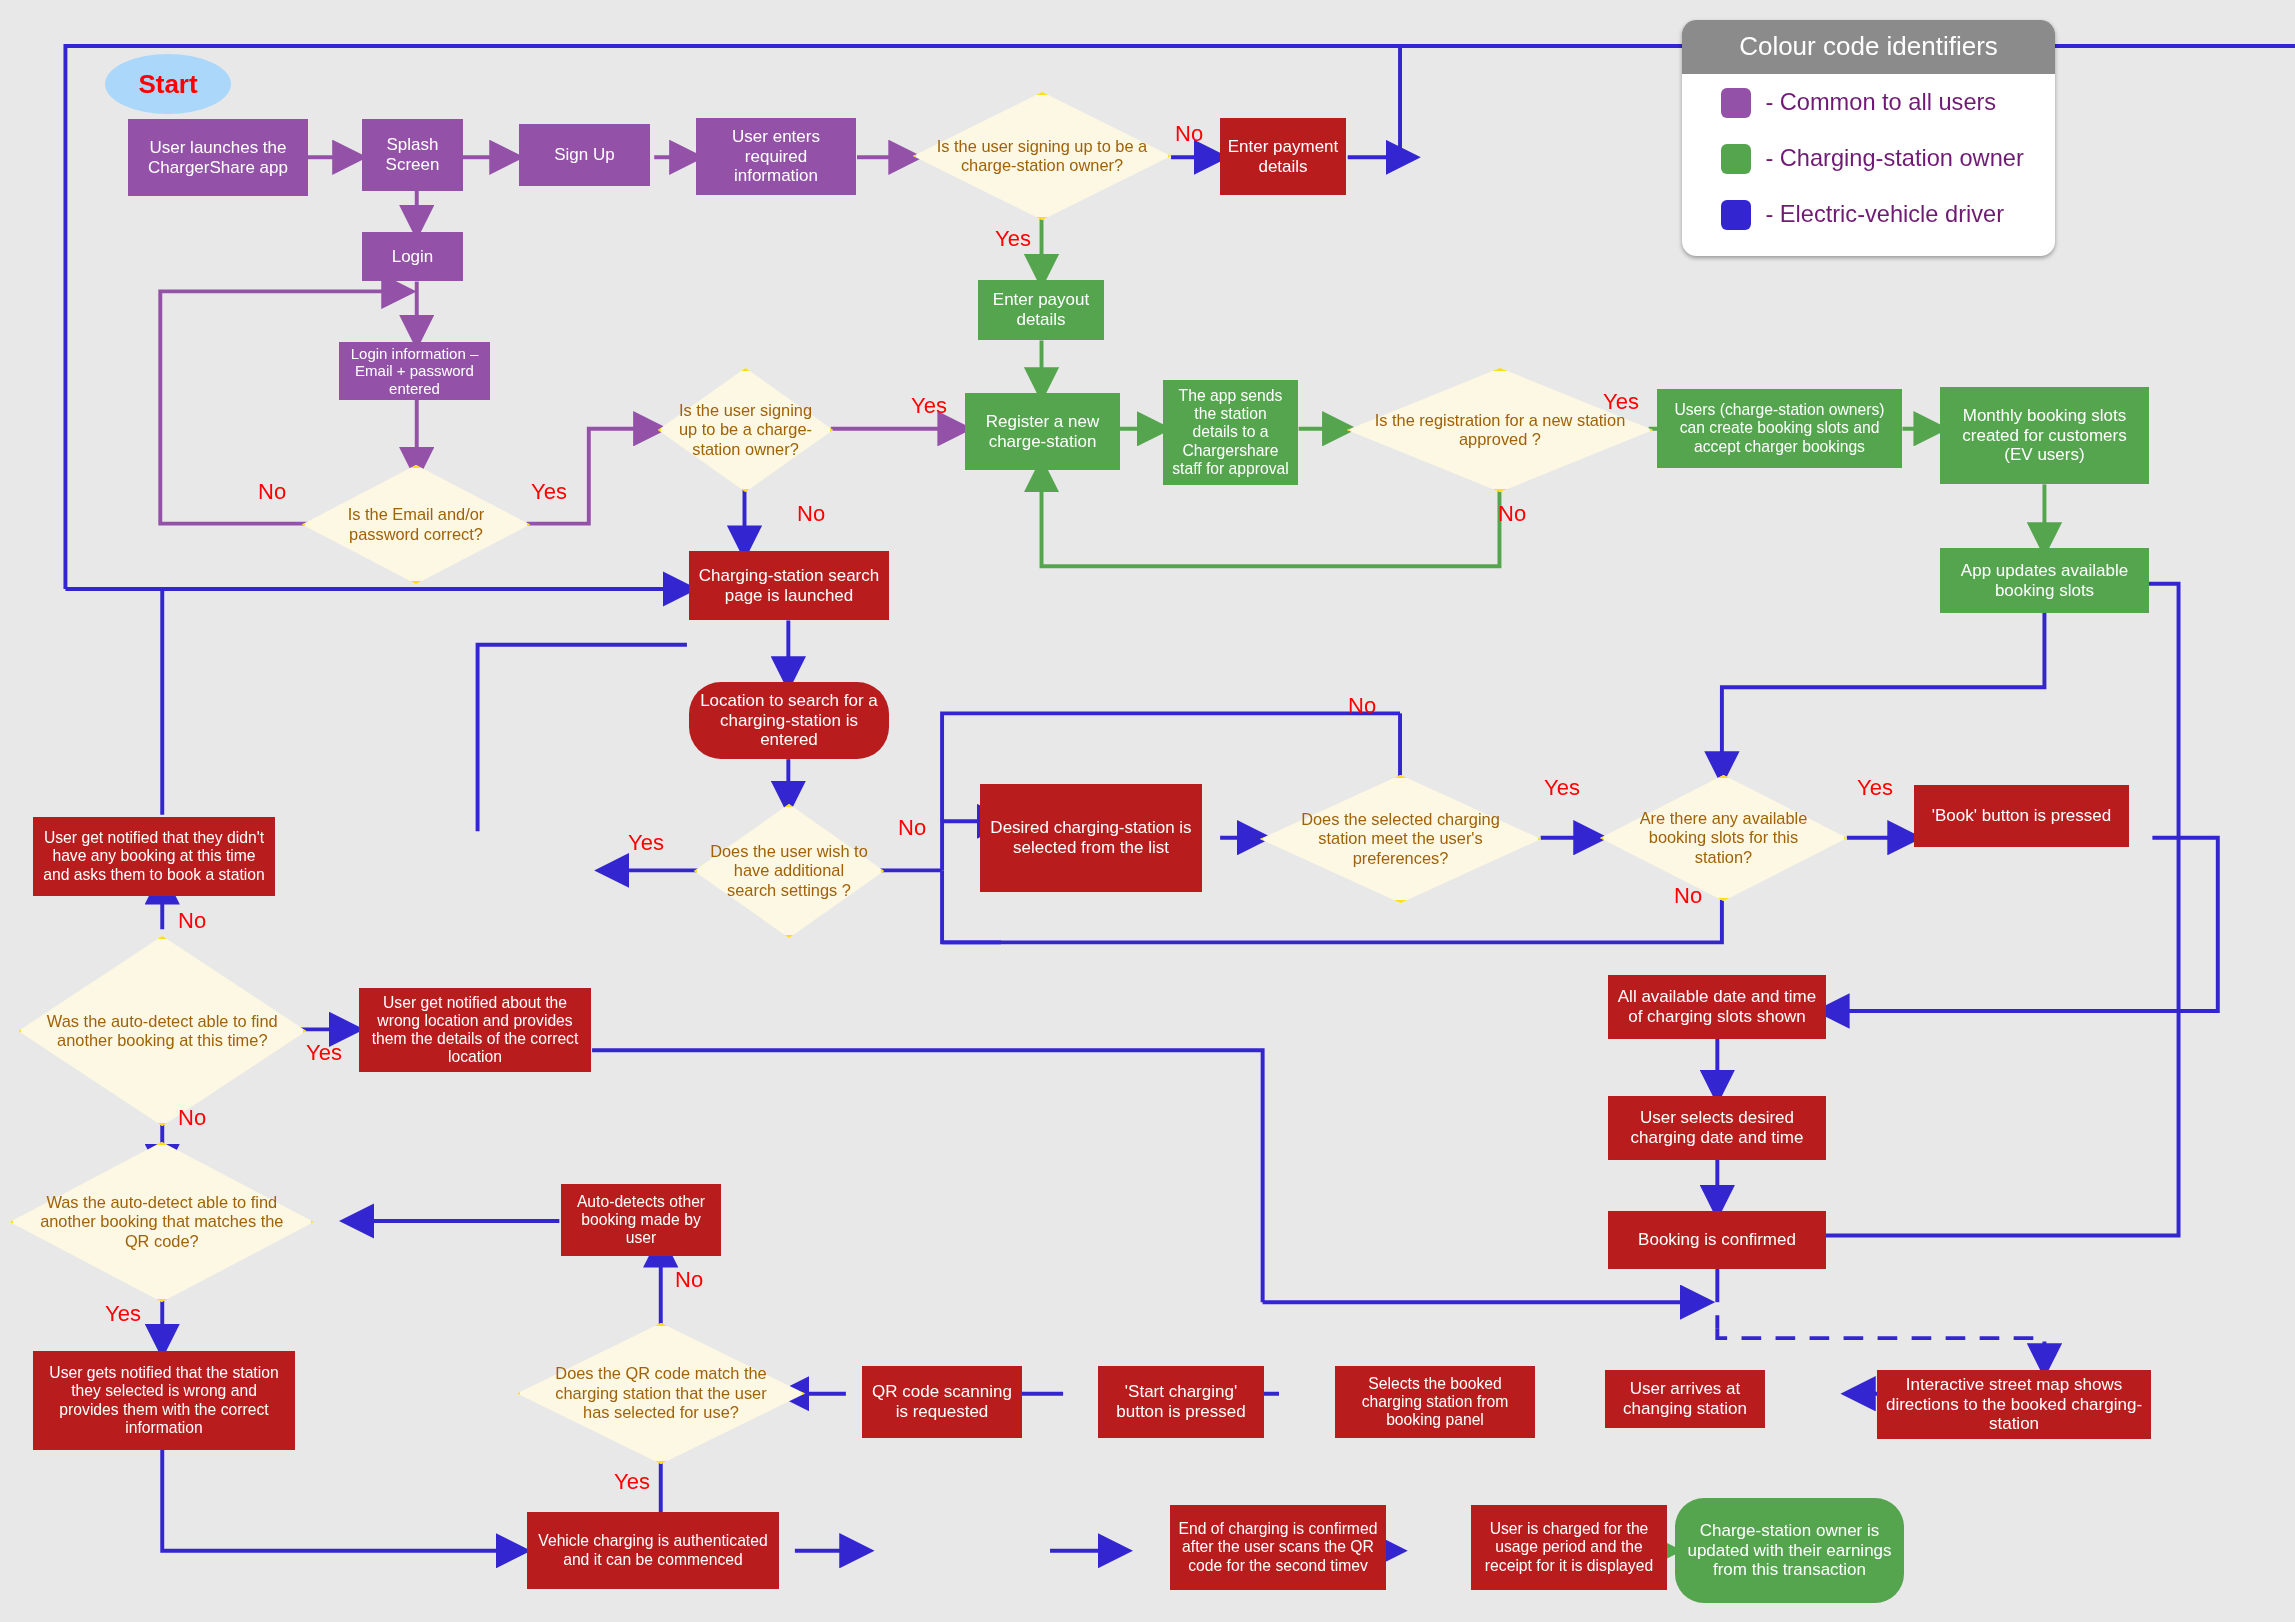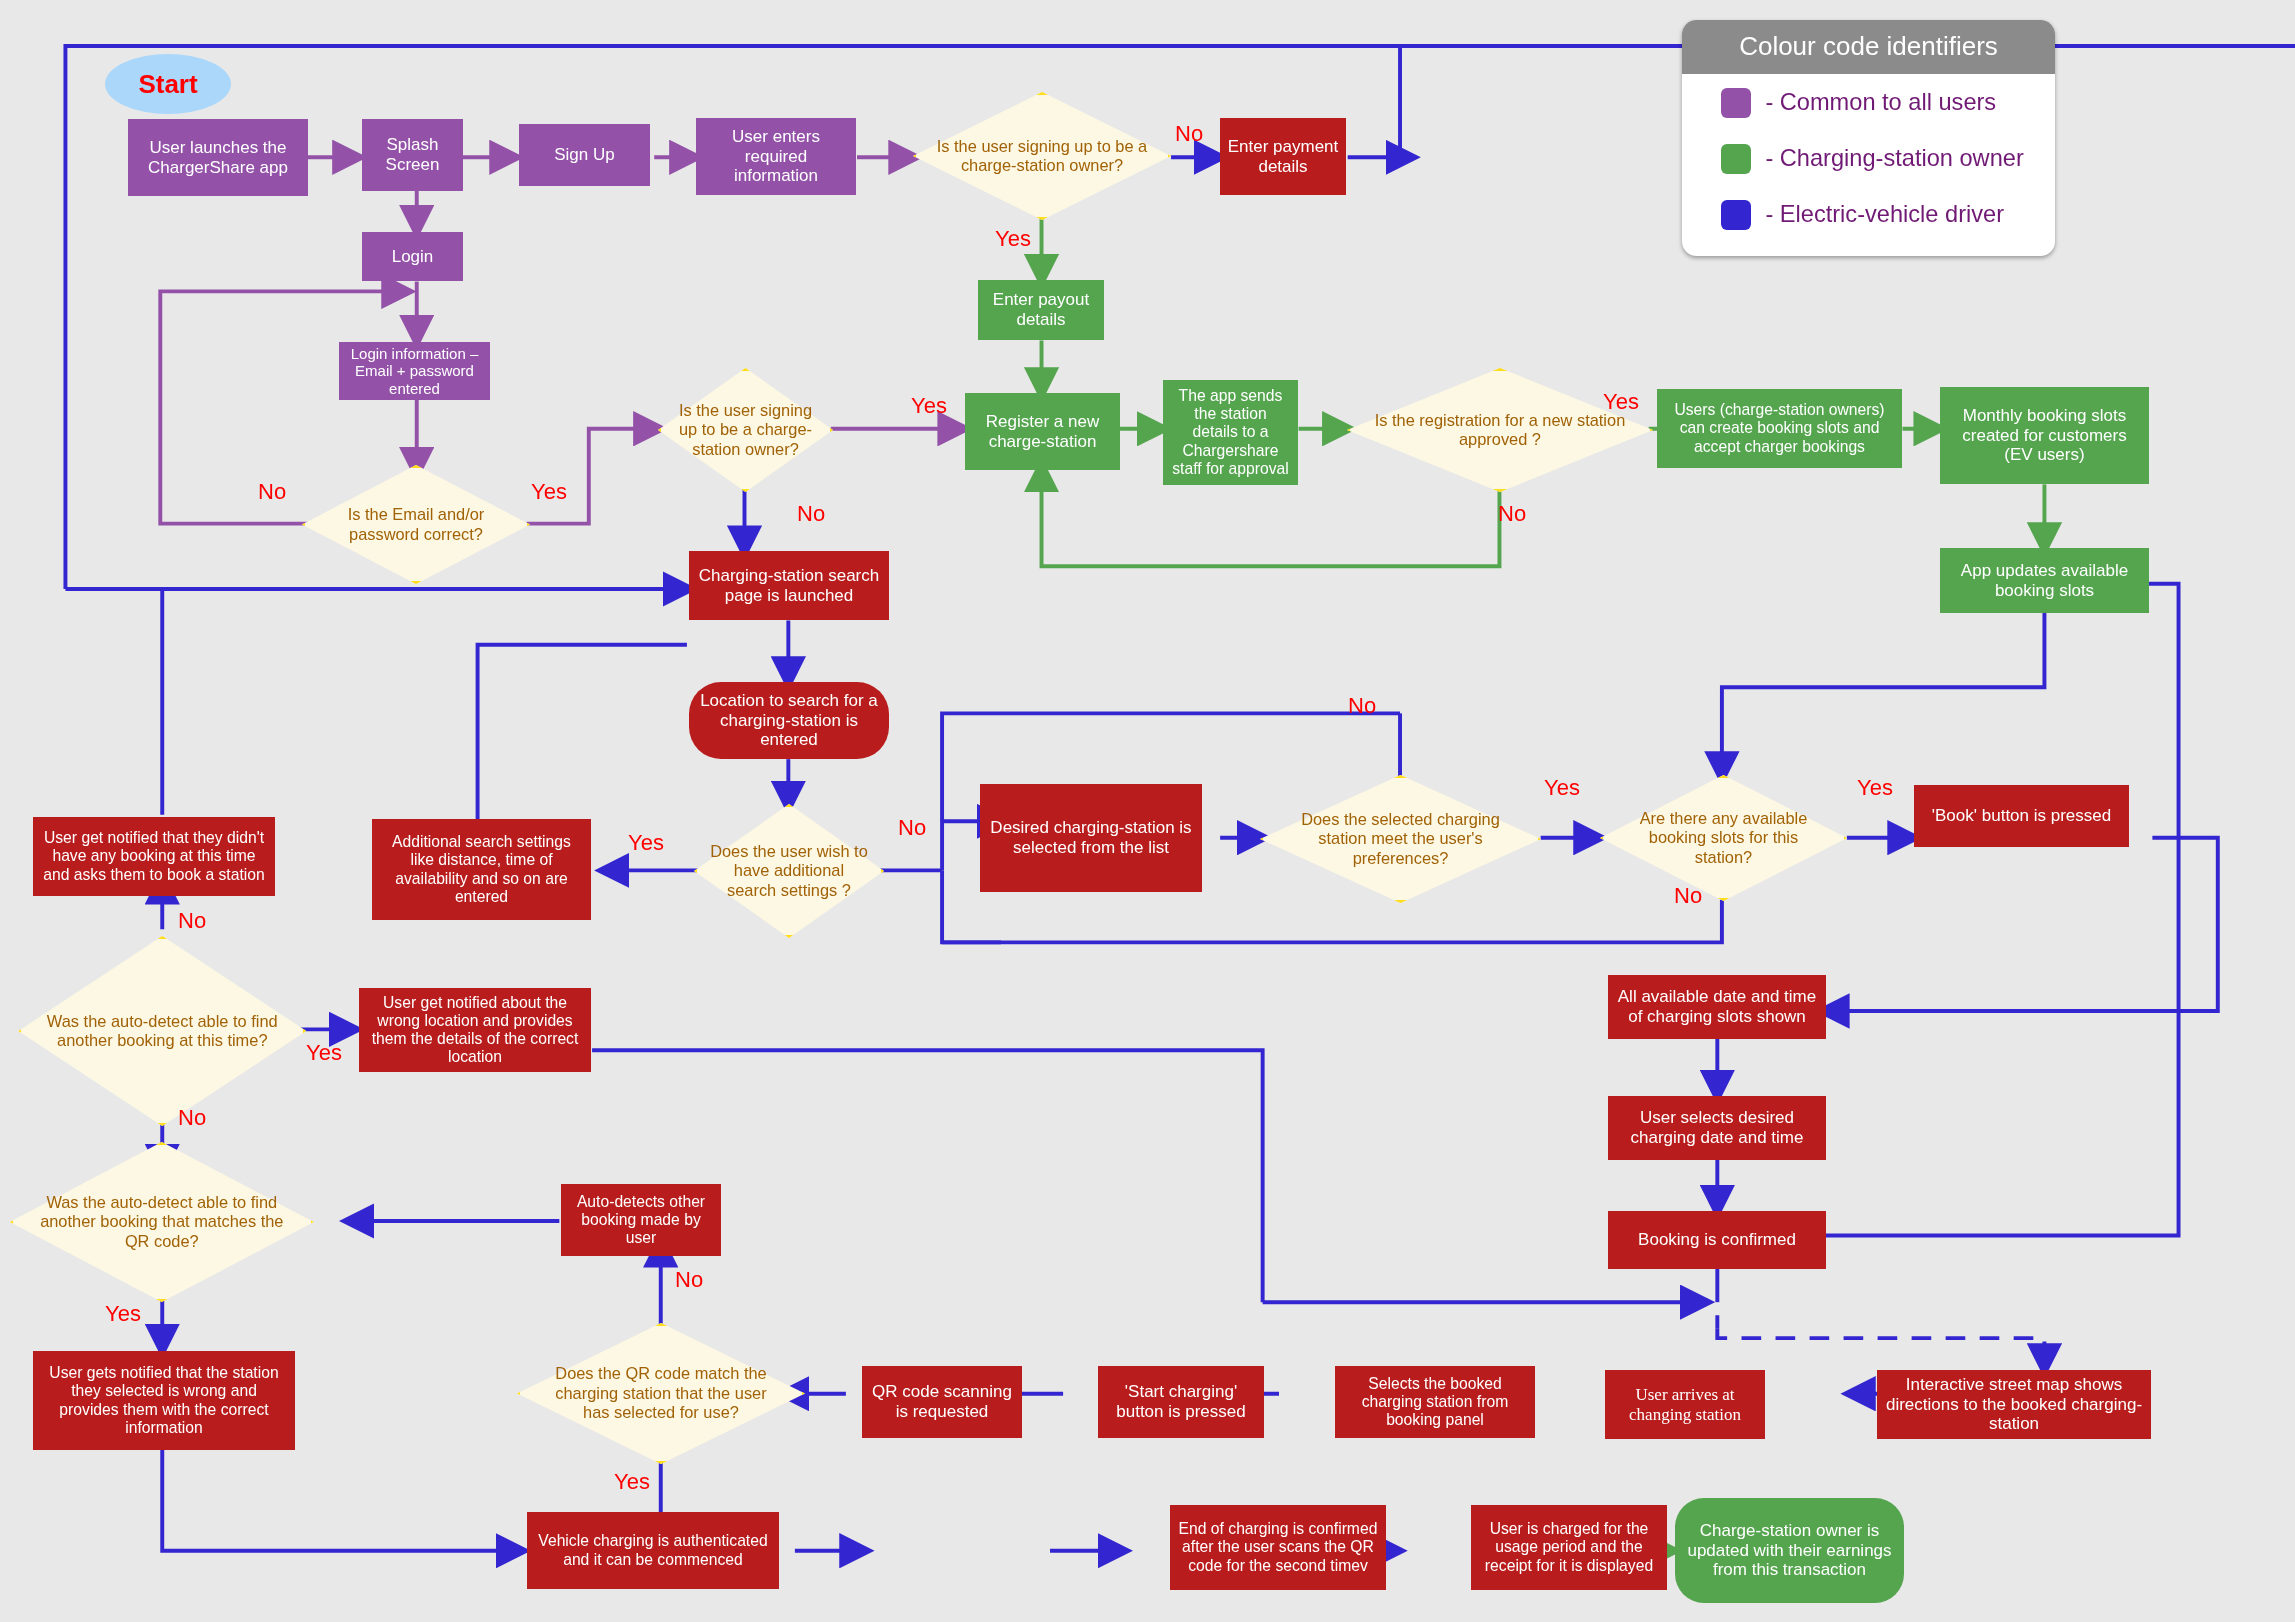--- a/index.html
+++ b/index.html
@@ -213,28 +213,27 @@
   <div class="node green" style="left:965px;top:393px;width:155px;height:77px;">Register a new charge-station</div>
   <div class="node green" style="left:1163px;top:380px;width:135px;height:105px;font-size:15.7px;">The app sends the station details to a Chargershare staff for approval</div>
   <div class="node green" style="left:1657px;top:389px;width:245px;height:79px;font-size:15.7px;">Users (charge-station owners) can create booking slots and accept charger bookings</div>
   <div class="node green" style="left:1940px;top:387px;width:209px;height:97px;">Monthly booking slots created for customers (EV users)</div>
   <div class="node green" style="left:1940px;top:548px;width:209px;height:65px;">App updates available booking slots</div>
   <div class="node green term" style="left:1675px;top:1498px;width:229px;height:105px;">Charge-station owner is updated with their earnings from this transaction</div>
 
   <div class="node blue" style="left:1220px;top:118px;width:126px;height:77px;">Enter payment details</div>
   <div class="node blue" style="left:689px;top:551px;width:200px;height:69px;">Charging-station search page is launched</div>
   <div class="node blue" style="left:689px;top:682px;width:200px;height:77px;border-radius:32px;">Location to search for a charging-station is entered</div>
-  <div class="node blue" style="left:372px;top:819px;width:219px;height:101px;font-size:15.7px;">Additional search settings like distance, time of availability and so on are entered</div>
   <div class="node blue" style="left:980px;top:784px;width:222px;height:108px;">Desired charging-station is selected from the list</div>
   <div class="node blue" style="left:1914px;top:785px;width:215px;height:62px;">'Book' button is pressed</div>
   <div class="node blue" style="left:1608px;top:975px;width:218px;height:64px;">All available date and time of charging slots shown</div>
   <div class="node blue" style="left:1608px;top:1096px;width:218px;height:64px;">User selects desired charging date and time</div>
   <div class="node blue" style="left:1608px;top:1211px;width:218px;height:58px;">Booking is confirmed</div>
   <div class="node blue" style="left:1877px;top:1370px;width:274px;height:69px;">Interactive street map shows directions to the booked charging-station</div>
-  <div class="node blue" style="left:1605px;top:1370px;width:160px;height:69px;font-family:Liberation Serif, serif;">User arrives at changing station</div>
+  <div class="node blue" style="left:1605px;top:1370px;width:160px;height:58px;">User arrives at changing station</div>
   <div class="node blue" style="left:1335px;top:1366px;width:200px;height:72px;font-size:15.7px;">Selects the booked charging station from booking panel</div>
   <div class="node blue" style="left:1098px;top:1366px;width:166px;height:72px;">'Start charging' button is pressed</div>
   <div class="node blue" style="left:862px;top:1366px;width:160px;height:72px;">QR code scanning is requested</div>
   <div class="node blue" style="left:561px;top:1184px;width:160px;height:72px;font-size:15.7px;">Auto-detects other booking made by user</div>
   <div class="node blue" style="left:33px;top:817px;width:242px;height:79px;font-size:15.7px;">User get notified that they didn't have any booking at this time and asks them to book a station</div>
   <div class="node blue" style="left:359px;top:988px;width:232px;height:84px;font-size:15.7px;">User get notified about the wrong location and provides them the details of the correct location</div>
   <div class="node blue" style="left:33px;top:1351px;width:262px;height:99px;font-size:15.7px;">User gets notified that the station they selected is wrong and provides them with the correct information</div>
   <div class="node blue" style="left:527px;top:1512px;width:252px;height:77px;font-size:15.7px;">Vehicle charging is authenticated and it can be commenced</div>
   <div class="node blue" style="left:1170px;top:1505px;width:216px;height:85px;font-size:15.7px;">End of charging is confirmed after the user scans the QR code for the second timev</div>
   <div class="node blue" style="left:1471px;top:1505px;width:196px;height:85px;font-size:15.7px;">User is charged for the usage period and the receipt for it is displayed</div>

